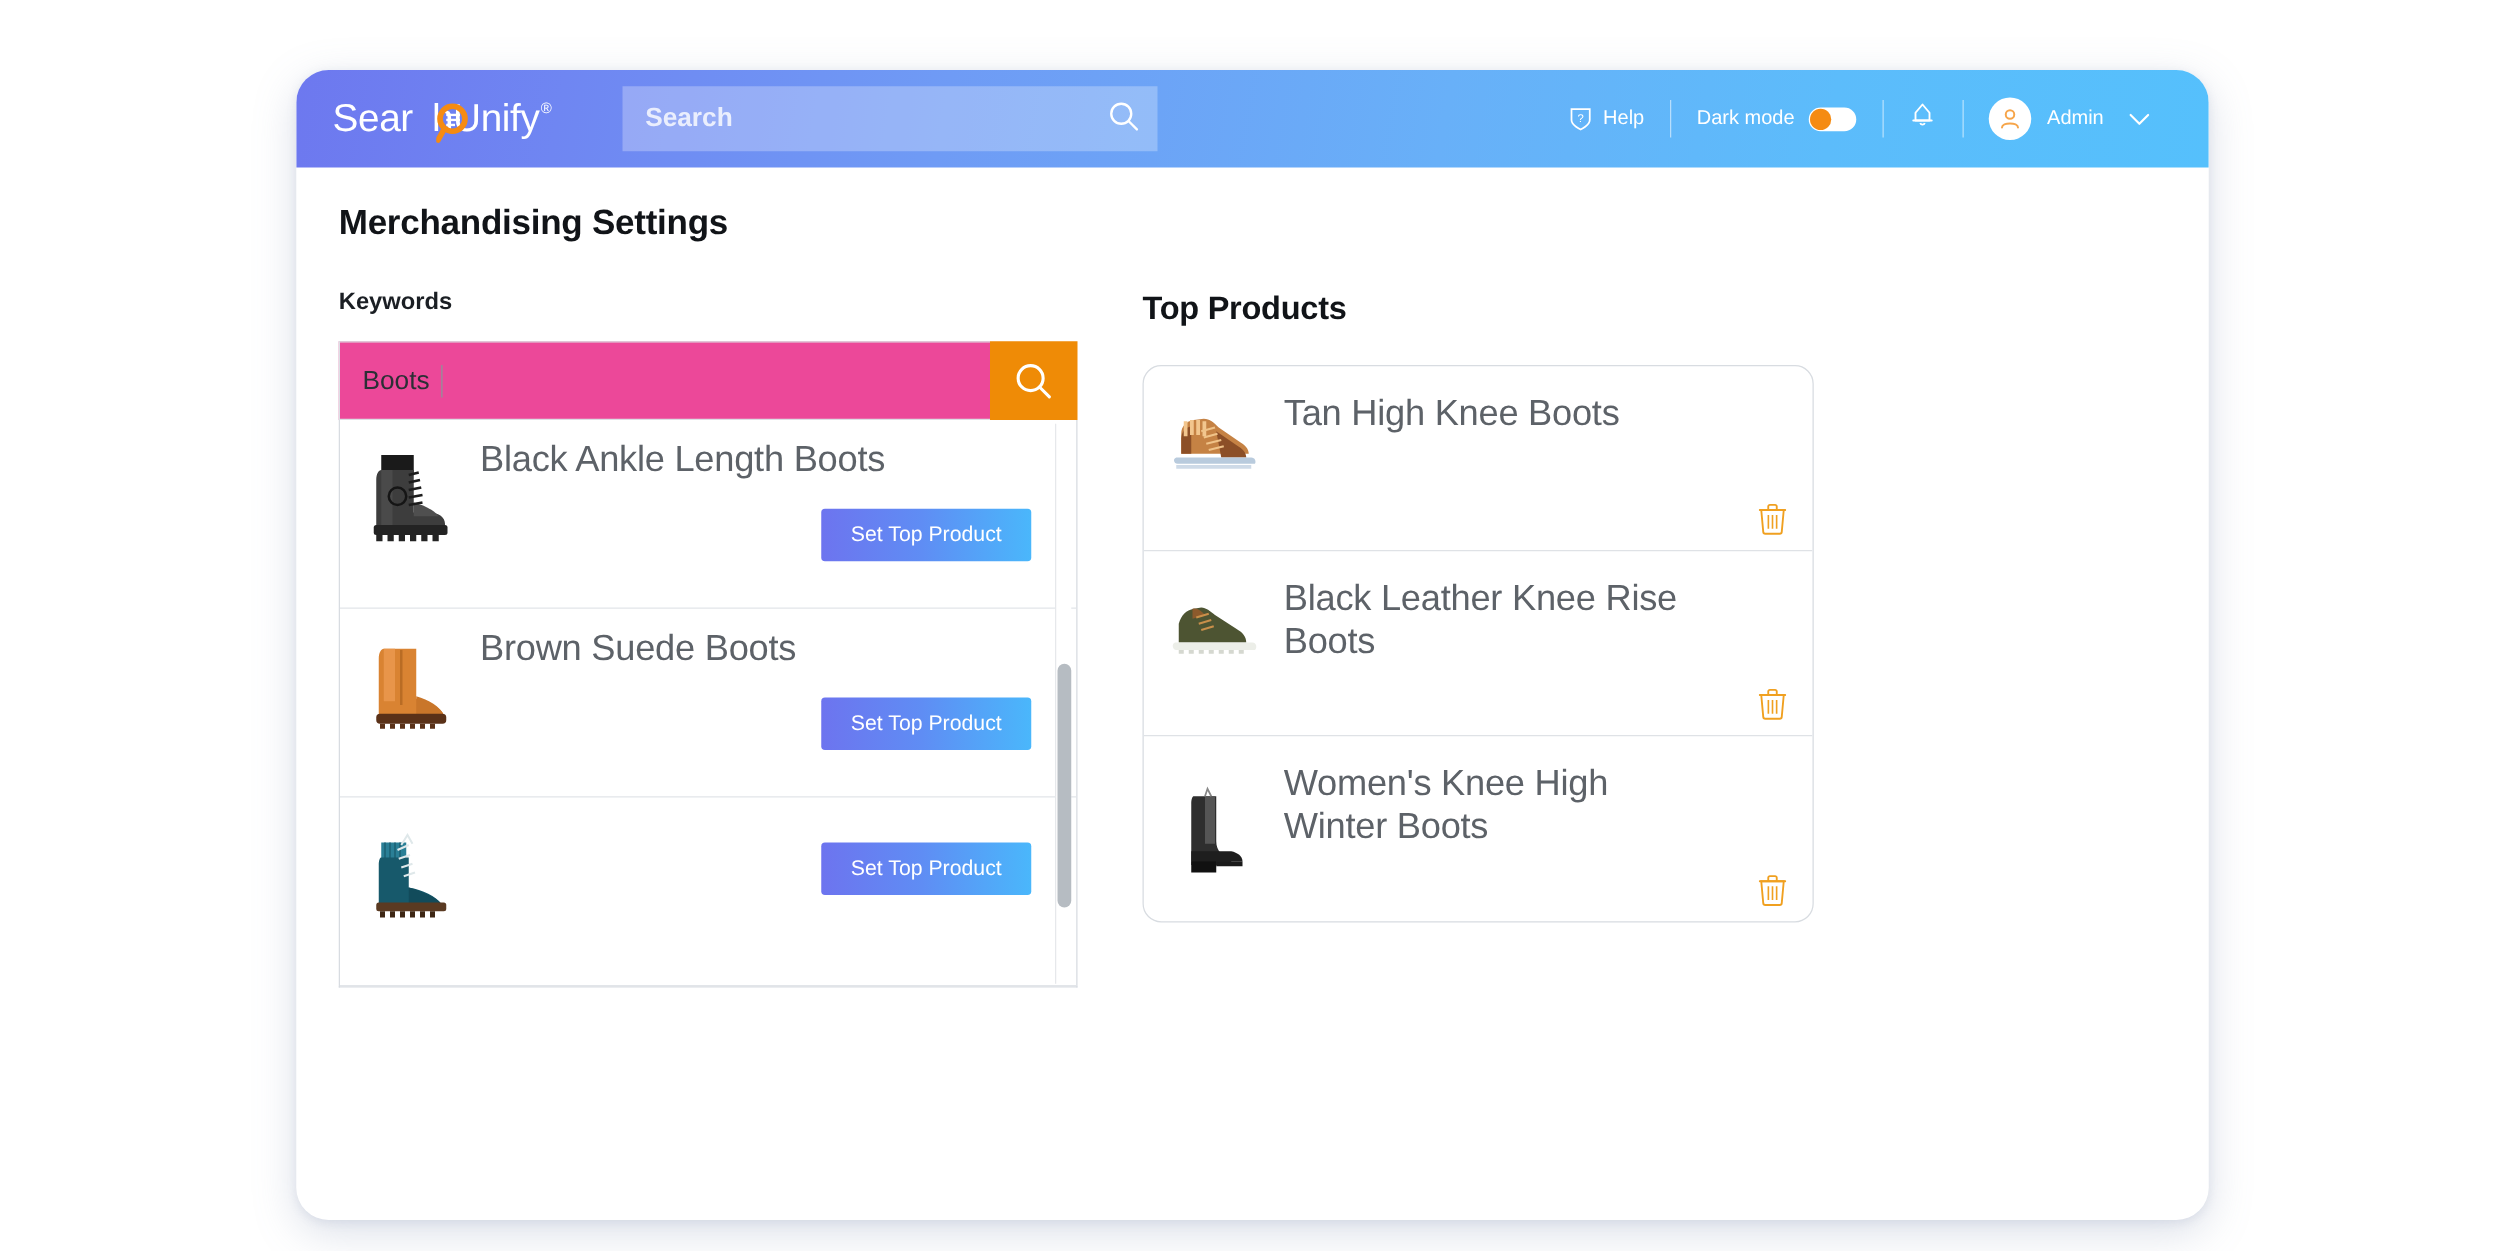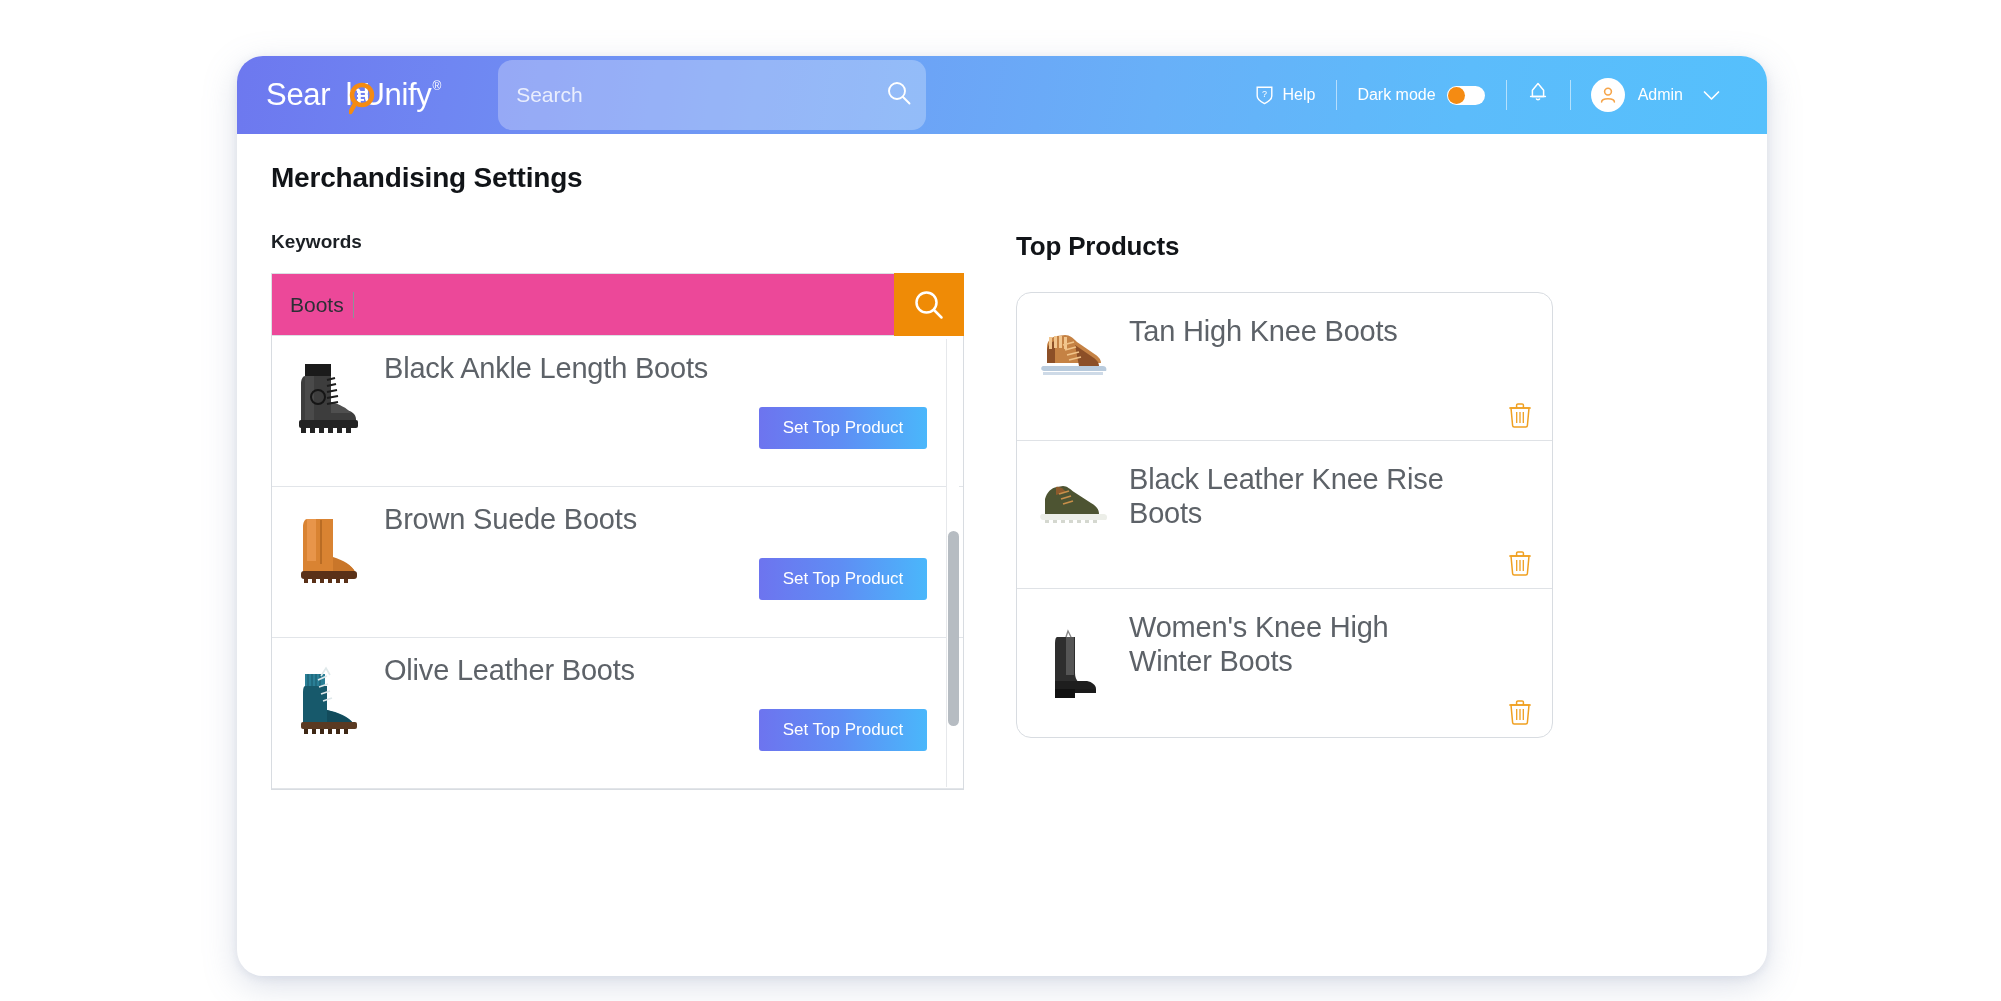--- a/index.html
+++ b/index.html
@@ -57,26 +57,27 @@
     top: 5px;
     width: 27px;
     height: 33px;
     pointer-events: none;
   }
 
   .global-search {
     position: relative;
     margin-left: 58px;
     width: 428px;
-    height: 70px;
+    height: 52px;
     background: rgba(255,255,255,0.27);
-    border-radius: 14px;
+    border-radius: 0;
     display: flex;
     align-items: center;
     padding: 0 14px 0 18px;
+    font-weight: bold;
   }
   .global-search .ph {
     font-size: 21px;
     color: rgba(255,255,255,0.80);
   }
   .global-search .mag {
     margin-left: auto;
   }
 
   .top-right {
@@ -140,21 +141,21 @@
   .page-title {
     font-size: 28px;
     font-weight: bold;
     color: #111418;
     letter-spacing: -0.2px;
     margin-bottom: 37px;
   }
 
   .columns { display: flex; align-items: flex-start; }
 
-  .col-left  { width: 693px; }
+  .col-left  { width: 591px; }
   .col-right { width: 537px; margin-left: 52px; }
 
   .section-label {
     font-size: 19px;
     font-weight: bold;
     color: #1b1f24;
     margin-bottom: 20px;
   }
 
   .kw-row { display: flex; height: 63px; }
@@ -484,21 +485,20 @@
                   <rect x="13" y="69" width="4" height="5"></rect>
                     <rect x="21" y="69" width="4" height="5"></rect>
                   <rect x="29" y="69" width="4" height="5"></rect>
                     <rect x="37" y="69" width="4" height="5"></rect>
                   <rect x="45" y="69" width="4" height="5"></rect>
                     <rect x="53" y="69" width="4" height="5"></rect>
                 </g>
               </svg>
             </div>
             <div class="rr-body">
-              <div class="rr-title">Olive Leather Boots</div>
               <button class="stp-btn">Set Top Product</button>
             </div>
           </div>
 
           <div class="vscroll">
             <div class="thumb"></div>
           </div>
         </div>
       </div>
 

